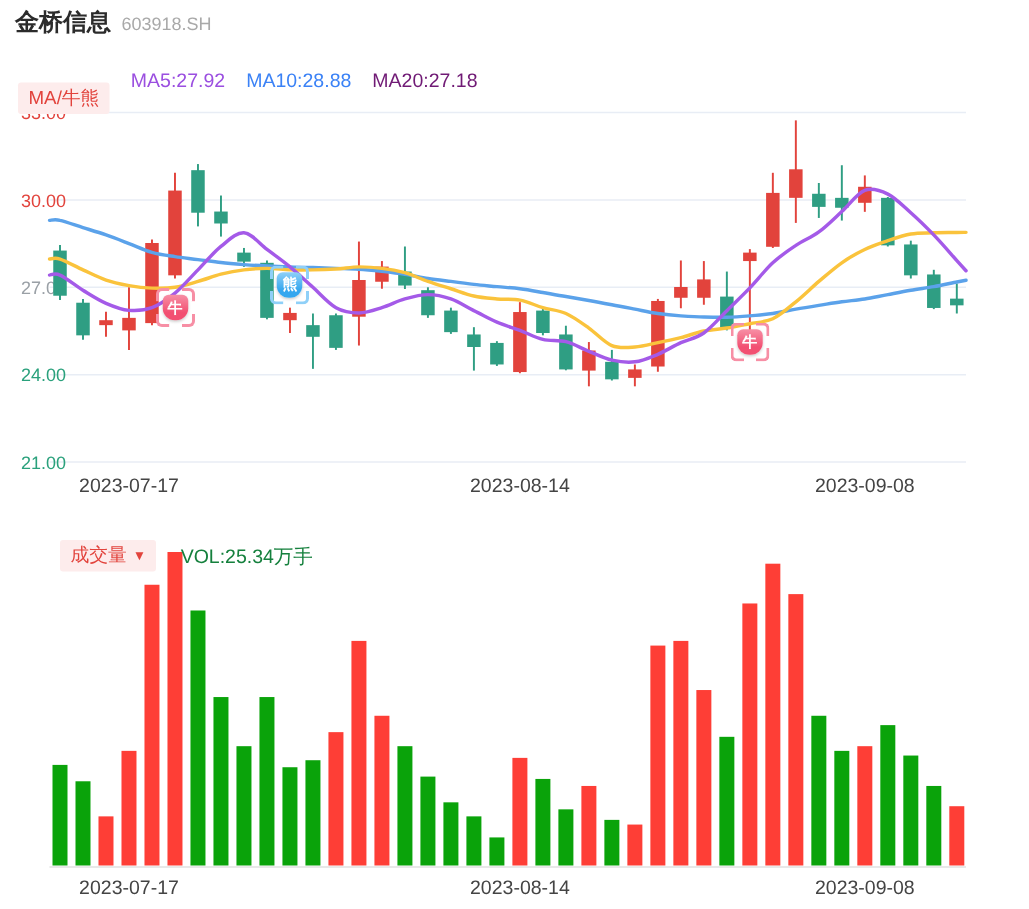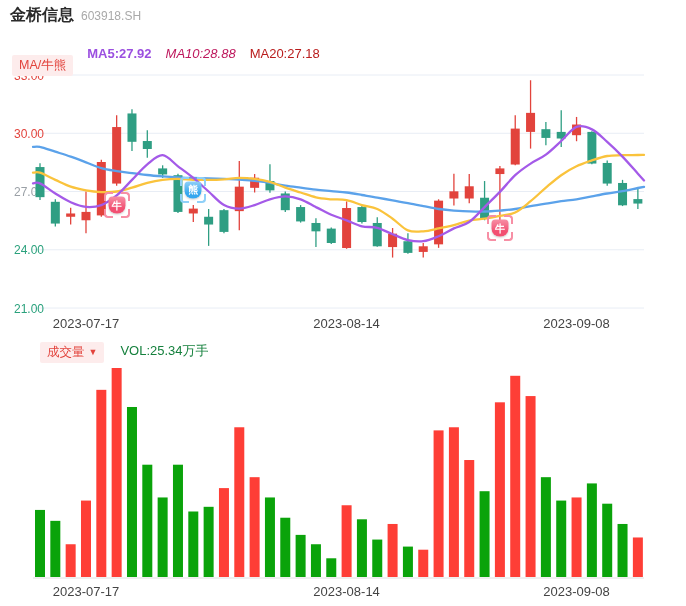--- a/index.html
+++ b/index.html
@@ -3,21 +3,21 @@
 <meta charset="utf-8">
 <style>
   html,body{margin:0;padding:0;background:#fff}
   .screen{position:relative;width:674px;height:606px;background:#fff;overflow:hidden;
           font-family:"Liberation Sans","DejaVu Sans",sans-serif;}
   .hdr{position:absolute;left:10px;top:5px;display:flex;align-items:baseline;gap:7px;z-index:2}
   .hdr .title{font-size:16px;font-weight:bold}
   .hdr .code{font-size:12px}
   .legend{position:absolute;left:12px;top:31px;display:flex;align-items:center;gap:14px;z-index:2;font-size:13px}
   .pill{padding:2px 7px;border-radius:2px;font-size:12.5px}
-  .volhdr{position:absolute;left:40px;top:342px;display:flex;gap:16px;z-index:2;font-size:13px}
+  .volhdr{position:absolute;left:40px;top:360px;display:flex;align-items:center;gap:16px;z-index:2;font-size:13px}
   .volhdr .pill{display:inline-flex;align-items:center;gap:4px}
   .volhdr .tri{font-size:9px;line-height:1}
   svg.chart{position:absolute;left:0;top:0;z-index:1}
   .sig{position:absolute;width:26px;height:26px;z-index:3}
   .sig .shield{position:absolute;left:50%;top:50%;transform:translate(-50%,-50%);
        width:17px;height:17px;border-radius:4px 4px 8px 8px;color:#fff;font-size:10px;font-weight:bold;
        display:flex;align-items:center;justify-content:center;box-shadow:0 1px 2px rgba(0,0,0,.2)}
   .sig .c{position:absolute;width:7px;height:7px}
   .sig .c.tl{left:0;top:0;border-left:2px solid;border-top:2px solid;border-top-left-radius:4px}
   .sig .c.tr{right:0;top:0;border-right:2px solid;border-top:2px solid;border-top-right-radius:4px}
@@ -29,23 +29,23 @@
 
 <div class="screen">
 
   <div class="hdr">
     <span class="title" style="color: rgb(43, 43, 43);">金桥信息</span>
     <span class="code" style="color: rgb(169, 169, 169);">603918.SH</span>
   </div>
 
   <div class="legend">
     <span class="pill" id="maPill" style="background: rgb(253, 236, 236); color: rgb(226, 67, 60); margin-top: 24px;">MA/牛熊</span>
-    <span id="ma5" style="color: rgb(155, 79, 224); font-weight: bold;">MA5:27.92</span>
-    <span id="ma10" style="color: #be185d; font-style: italic;">MA10:28.88</span>
-    <span id="ma20" style="color: #b91c1c;">MA20:27.18</span>
+    <span id="ma5" style="color: rgb(155, 79, 224);">MA5:27.92</span>
+    <span id="ma10" style="color: #3b82f6;">MA10:28.88</span>
+    <span id="ma20" style="color: #701a75;">MA20:27.18</span>
   </div>
 
   <div class="volhdr">
     <span class="pill" id="volPill" style="background: rgb(253, 236, 236); color: rgb(226, 67, 60);">
       <span>成交量</span>
       <span class="tri">▼</span>
     </span>
     <span id="volText" style="color: #15803d;">VOL:25.34万手</span>
   </div>
 

